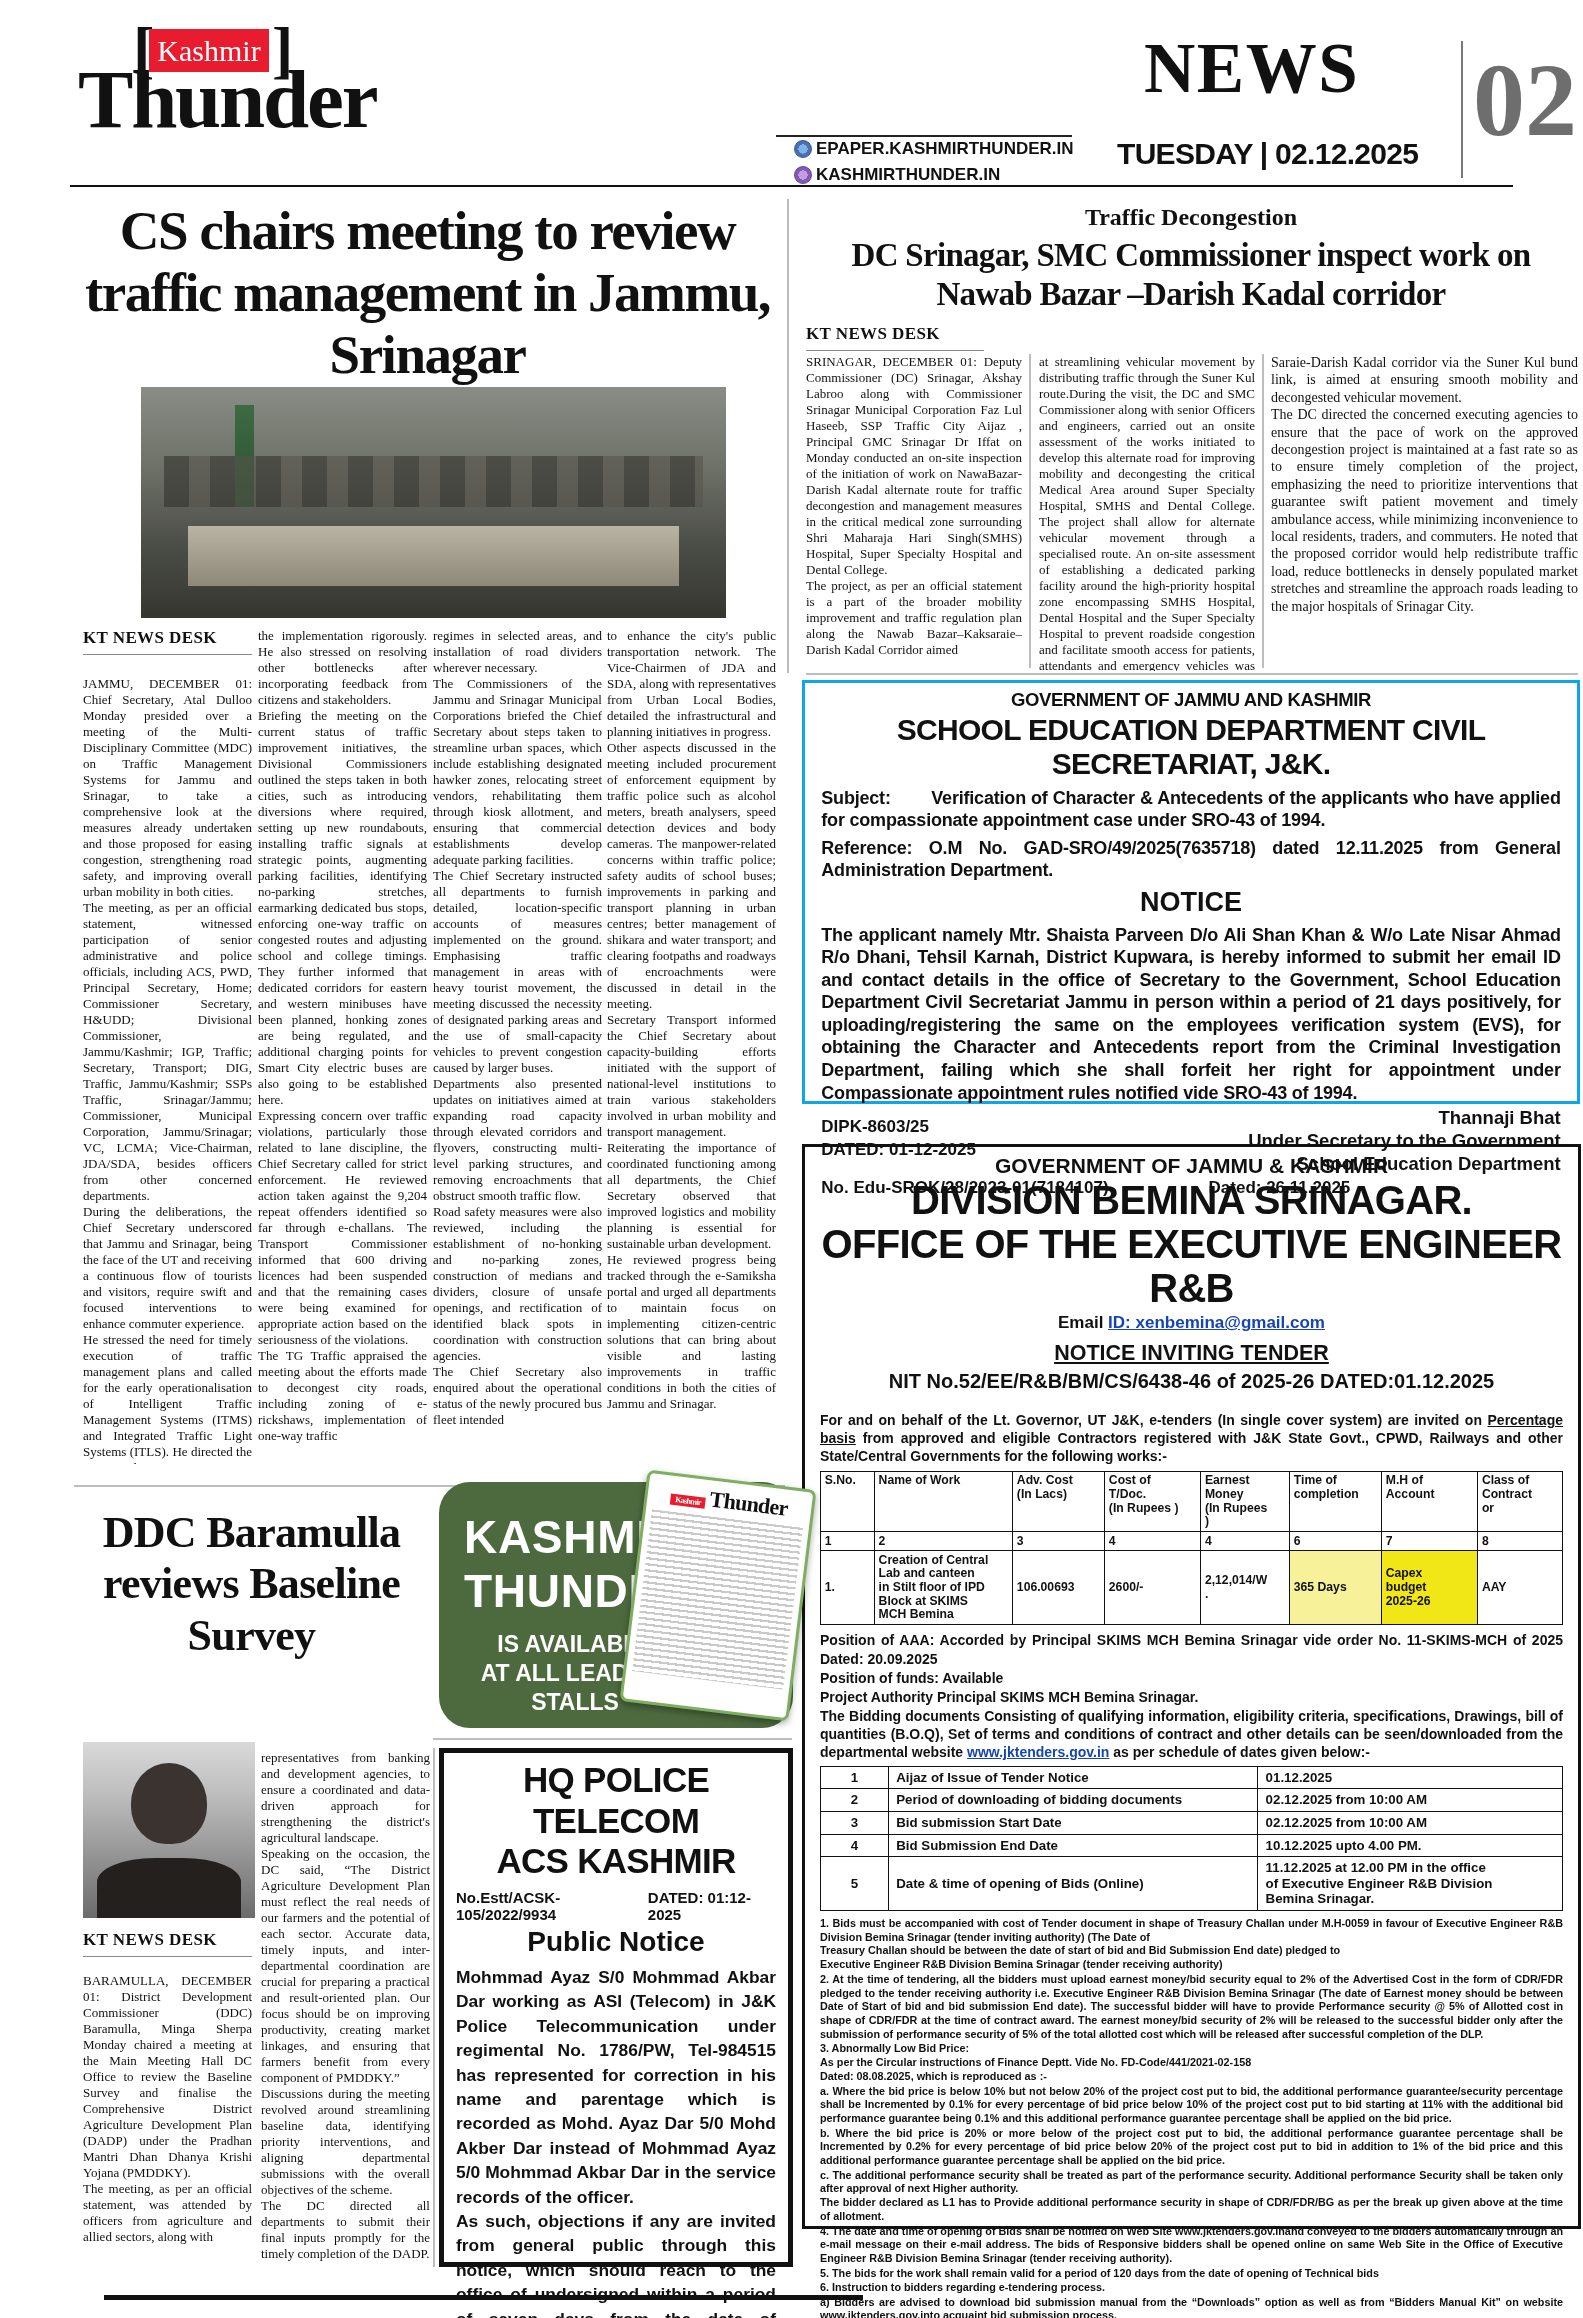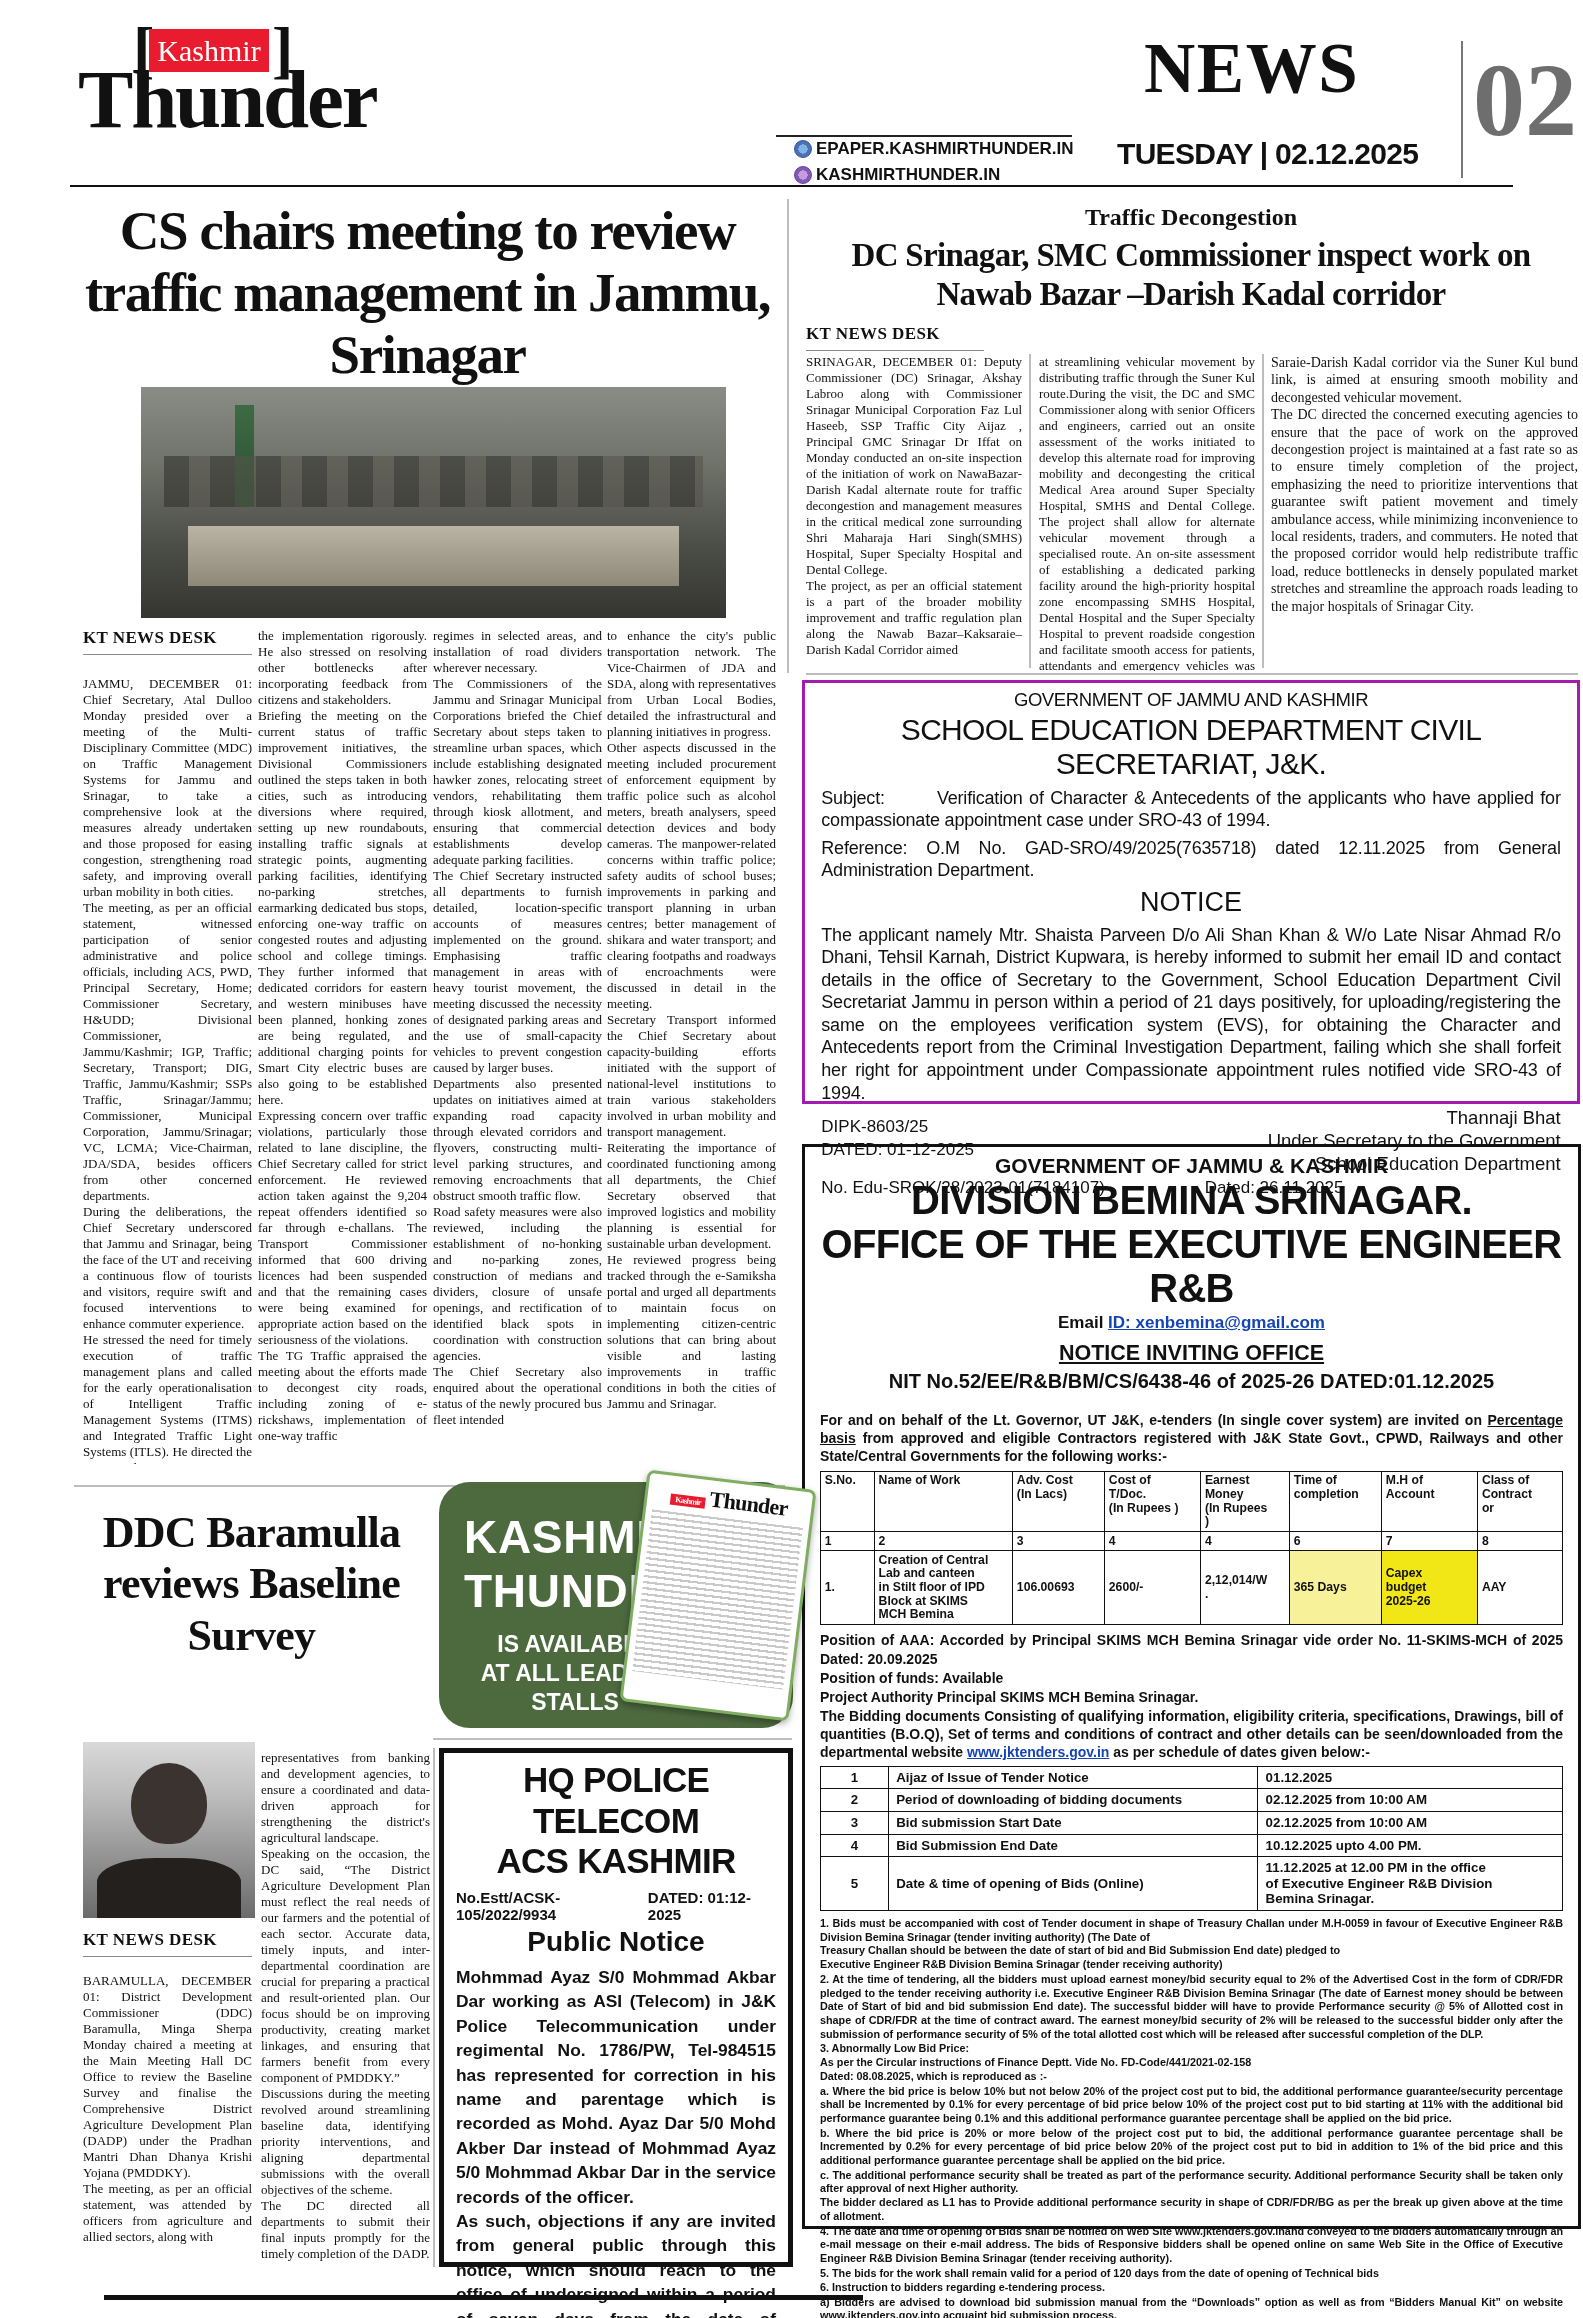--- a/index.html
+++ b/index.html
@@ -52,22 +52,22 @@
   .vrule{width:1.5px;background:#bdbdbd;}
   .hrule{height:1.5px;background:#bdbdbd;}
 
   
   .a2-kicker{left:806px;top:204px;width:770px;font-size:24px;font-weight:bold;}
   .a2-headline{left:806px;top:236px;width:770px;font-size:33px;font-weight:bold;
                line-height:1.18;letter-spacing:-0.7px;}
   .a2col{top:354px;height:317px;}
 
   
-  .school-box{left:802px;top:680px;width:778px;height:424px;border:3px solid #a21caf;
-              box-sizing:border-box;font-family:"Liberation Sans",sans-serif;font-weight:normal;
+  .school-box{left:802px;top:680px;width:778px;height:424px;border:3px solid #0ea5e9;
+              box-sizing:border-box;font-family:"Liberation Sans",sans-serif;font-weight:bold;
               padding:6px 16.3px 0 16.3px;}
   .sn-gov{font-size:18.5px;text-align:center;letter-spacing:-0.4px;}
   .sn-dept{font-size:30px;text-align:center;letter-spacing:-0.7px;margin-top:1.5px;}
   .sn-line{font-size:18px;line-height:22px;text-align:justify;margin-top:6px;letter-spacing:-0.2px;}
   .sn-notice{font-size:27px;text-align:center;margin-top:6px;}
   .sn-body{font-size:18px;line-height:22.6px;text-align:justify;margin-top:6px;letter-spacing:-0.2px;}
   .sn-row{position:relative;height:71px;margin-top:1.5px;}
   .sn-dipk{position:absolute;left:0;top:9px;font-size:17px;line-height:23px;}
   .sn-sig{position:absolute;right:0;top:0;font-size:18.5px;line-height:23px;text-align:right;}
   .sn-footer{display:flex;gap:100px;font-size:17px;margin-top:1.5px;}
@@ -229,21 +229,21 @@
   </div>
 </div>
 
 <div class="tender-box">
   <div class="tn-gov">GOVERNMENT OF JAMMU &amp; KASHMIR</div>
   <div class="tn-title">DIVISION BEMINA SRINAGAR.</div>
   <div class="tn-title">OFFICE OF THE EXECUTIVE ENGINEER R&amp;B</div>
   <div class="tn-email">
     <span>Email </span><span class="link">ID: xenbemina@gmail.com</span>
   </div>
-  <div class="tn-nit-h">NOTICE INVITING OFFICE</div>
+  <div class="tn-nit-h">NOTICE INVITING TENDER</div>
   <div class="tn-nit">NIT No.52/EE/R&amp;B/BM/CS/6438-46 of 2025-26 DATED:01.12.2025</div>
   <div class="tn-intro">
     <span>For and on behalf of the Lt. Governor, UT J&amp;K, e-tenders (In single cover system) are invited on </span><span style="text-decoration:underline;">Percentage basis</span><span> from approved and eligible Contractors registered with J&amp;K State Govt., CPWD, Railways and other State/Central Governments for the following works:-</span>
   </div>
 
   <table class="works-tbl">
     <tbody>
         <tr>
       <th class="prelines" style="width:44px;">S.No.</th>
       <th class="prelines" style="width:126px;">Name of Work</th>

